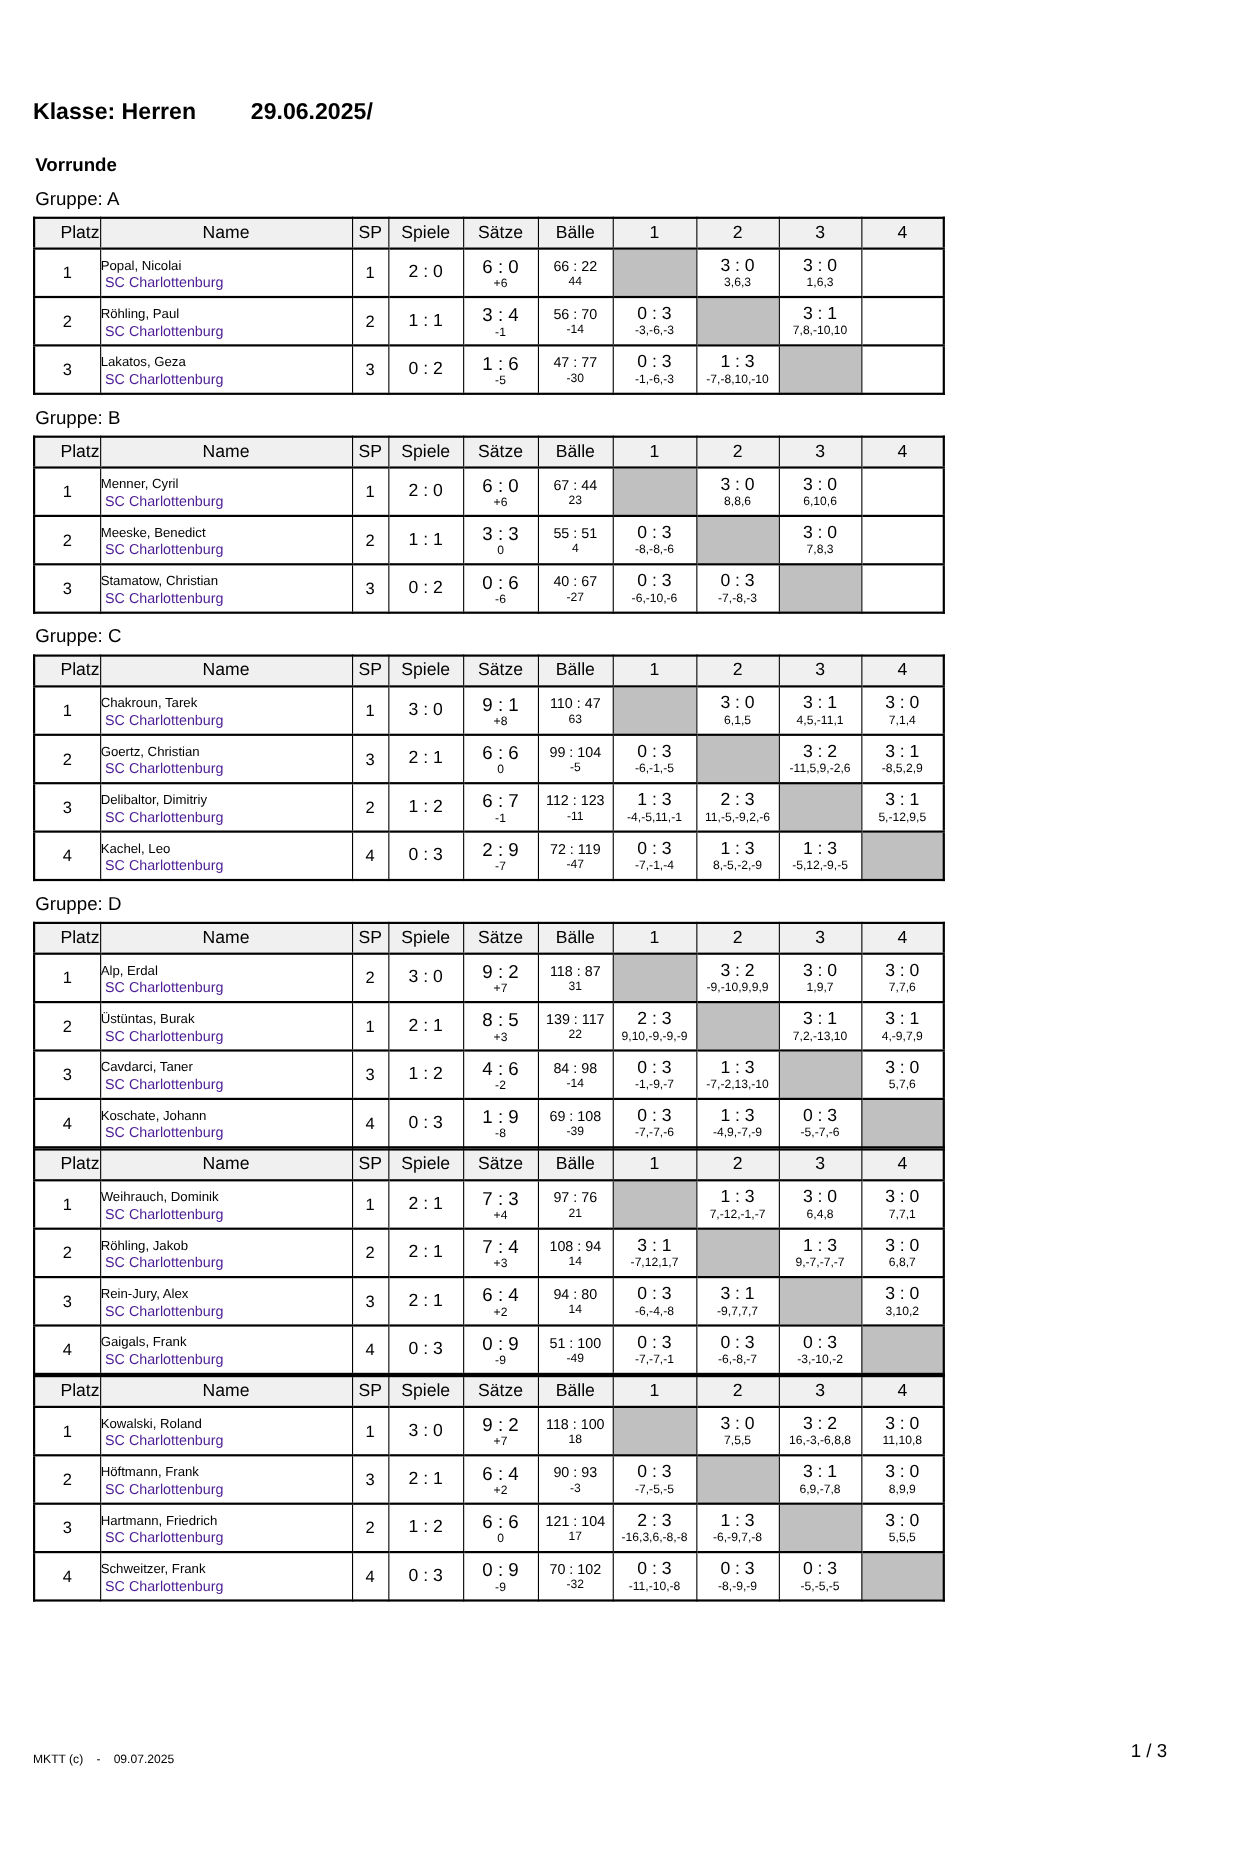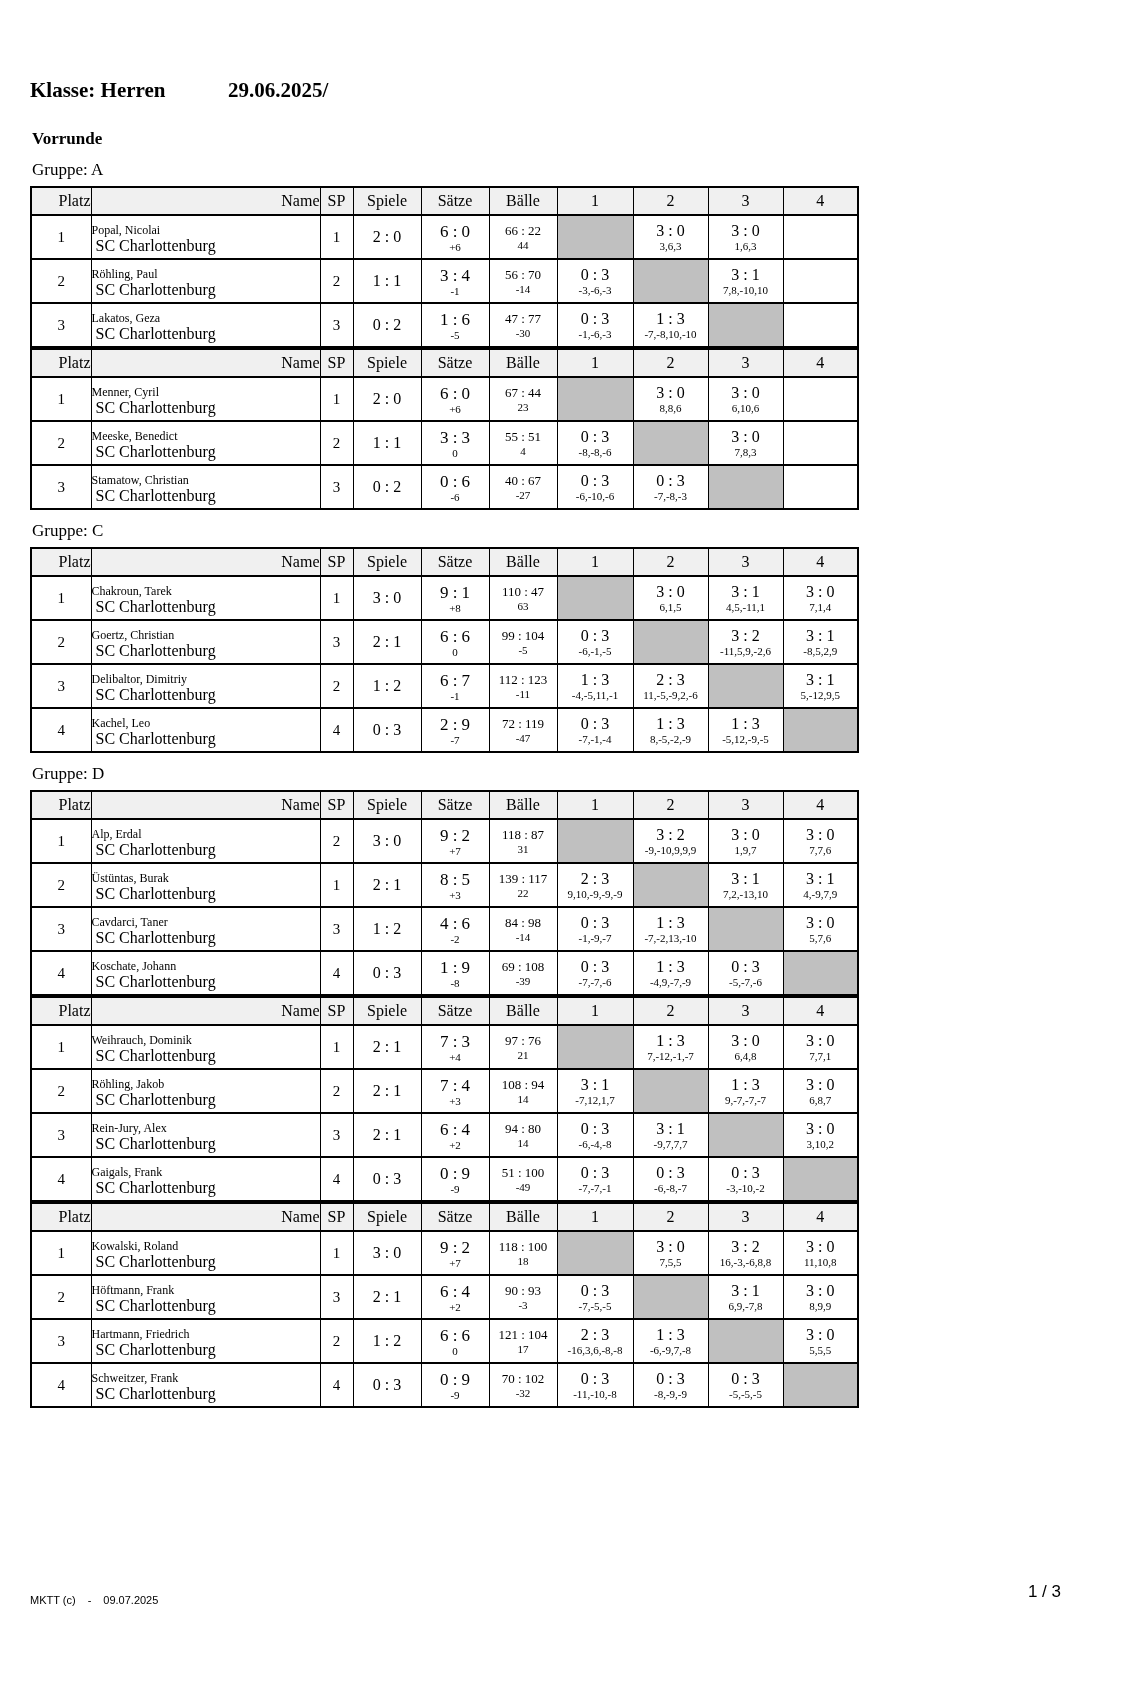--- a/index.html
+++ b/index.html
@@ -4,21 +4,21 @@
 <style>
   html, body { margin: 0; padding: 0; }
   body {
     width: 1123px; height: 1684px;
     background: #ffffff;
     font-family: "Liberation Sans", sans-serif;
     color: #000;
     position: relative;
     overflow: hidden;
   }
-  .content { position: absolute; left: 30px; top: 78px; width: 832px; font-family: Liberation Serif, serif; }
+  .content { position: absolute; left: 30px; top: 90px; width: 832px; }
 
   .page-title { font-size: 21px; font-weight: bold; margin: 0; }
   .page-title .title-label { display: inline-block; min-width: 198px; }
 
   .section-title { font-size: 17px; font-weight: bold; margin: 26px 0 0 2px; }
 
   .group-label { font-size: 17px; margin: 11px 0 6px 2px; }
 
   table.group-table {
     border-collapse: collapse;
@@ -33,29 +33,29 @@
   }
   table.group-table tr.player-row td { border-top-width: 2px; }
 
   th {
     background: var(--header-bg, #f0f0f0);
     font-weight: normal;
     font-size: 16px;
     height: 26px;
     text-align: center;
   }
-  th.h-name { text-align: right; padding-left: 6px; }
+  th.h-name { text-align: center; padding-left: 6px; }
   th.h-platz { text-align: right; padding-left: 8px; }
 
   tr.player-row td { height: 42px; vertical-align: middle; }
 
   td.cell-platz { text-align: center; font-size: 15px; }
   td.cell-name { padding-left: 8px; }
   .name-main { font-size: 12px; line-height: 18px; }
-  .name-club { font-size: 16px; line-height: 14px; padding-left: 4px; color: #000000; }
+  .name-club { font-size: 13px; line-height: 14px; padding-left: 4px; color: #4c1d95; }
   td.cell-sp { text-align: center; font-size: 15px; }
   td.cell-spiele { text-align: center; font-size: 16px; }
   td.cell-saetze, td.cell-baelle, td.cell-result { text-align: center; }
   .saetze-main { font-size: 17px; line-height: 19px; }
   .baelle-main { font-size: 13px; line-height: 16px; }
   .score-main  { font-size: 16px; line-height: 18px; }
   .sub-line    { font-size: 11px; line-height: 12px; }
   td.diag { background: var(--diag-bg, #c0c0c0); }
 
   .footer-left {
@@ -185,20 +185,21 @@
                 <div class="score-main">1 : 3</div>
                 <div class="sub-line">-7,-8,10,-10</div>
               </td>
               <td class="cell-result diag"></td>
               <td class="cell-result"></td>
             </tr>
           </tbody>
         </table>
       </div>
       <div class="group-section">
+        <div class="group-label">Gruppe: B</div>
         <table class="group-table">
           <colgroup>
             <col style="width: 60px;">
             <col style="width: 229px;">
             <col style="width: 33px;">
             <col style="width: 68px;">
             <col style="width: 68px;">
             <col style="width: 68px;">
             <col style="width: 76px;">
             <col style="width: 75px;">

